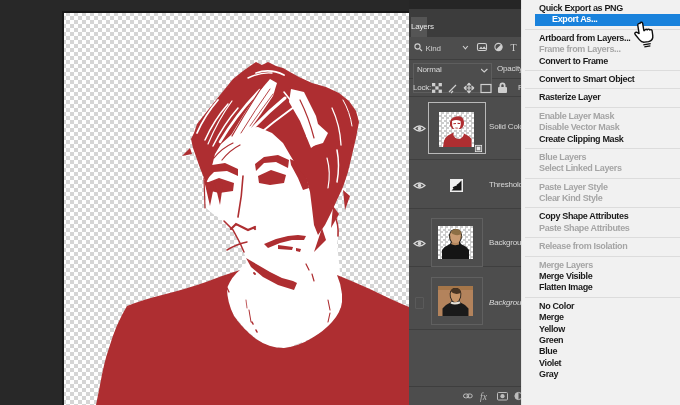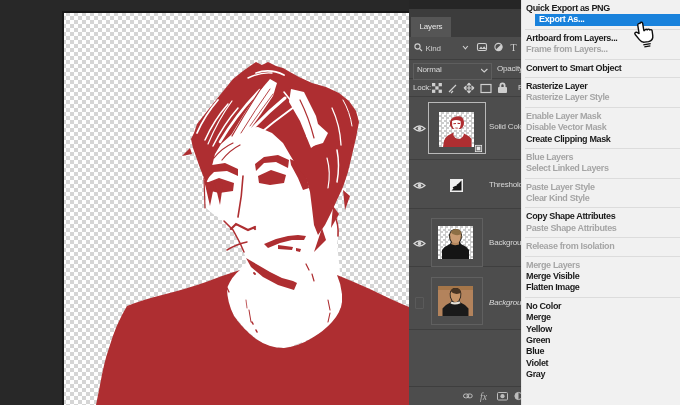--- a/index.html
+++ b/index.html
@@ -11,34 +11,34 @@
   #canvas { position:absolute; left:62px; top:11px; width:347px; height:394px;
     border-left:2px solid #191919; border-top:2px solid #191919;
     background:
       conic-gradient(#d5d5d5 25%, #ffffff 0 50%, #d5d5d5 0 75%, #ffffff 0);
     background-size:8px 8px; background-position:2px 3px; }
 
   
   #panel { position:absolute; left:409px; top:0; width:271px; height:405px; background:#4d4d4d; }
   .topstrip { position:absolute; left:0; top:0; width:100%; height:9px; background:#262626; }
   .tabbar { position:absolute; left:0; top:9px; width:100%; height:28px; background:#3c3c3c; }
-  .tab { position:absolute; left:2px; top:17px; width:40px; height:20px; background:#555;
+  .tab { position:absolute; left:2px; top:17px; width:16px; height:20px; background:#555;
     color:#e8e8e8; font-size:8px; letter-spacing:-0.2px; line-height:20px; text-align:center; }
   .prow { position:absolute; left:0; width:100%; border-bottom:1px solid #3f3f3f; }
   .ptext { color:#d8d8d8; font-size:8px; letter-spacing:-0.2px; }
   .eyewrap { position:absolute; left:4px; }
   .thumbframe { position:absolute; border:1px solid #606060; }
   .checker { background:
       conic-gradient(#cccccc 25%, #ffffff 0 50%, #cccccc 0 75%, #ffffff 0);
     background-size:5px 5px; }
 
   
   #menu { position:absolute; left:521px; top:0; width:159px; height:405px;
     background:#f1f1f1; border-left:1px solid #e4e4e4; padding-top:3px; }
-  .mi { height:11.4px; line-height:11.4px; padding-left:4px; font-size:9px; letter-spacing:-0.35px; font-weight:bold;
+  .mi { height:11.4px; line-height:11.4px; padding-left:17px; font-size:9px; letter-spacing:-0.35px; font-weight:bold;
     color:#1b1b1b; white-space:nowrap; }
   .mi.dis { color:#a5a5a5; }
   .mi.sel { background:#1982dc; color:#fff; margin-left:13px; }
   .msep { height:1px; background:#dcdcdc; margin:3px 0 3px 3px; }
 </style>
 </head>
 <body>
 <div id="stage">
   <div id="canvas"></div>
 
@@ -152,21 +152,21 @@
         </g>
         <g>
           <circle cx="84.5" cy="5" r="3.6" fill="none" stroke="#cfcfcf" stroke-width="1.1"></circle>
           <path d="M81.95,7.55 A3.6,3.6 0 0 0 87.05,2.45 Z" fill="#cfcfcf"></path>
         </g>
         <text x="96.5" y="9" fill="#cfcfcf" font-size="10" font-family="Liberation Serif">T</text>
       </svg>
     </div>
 
     <div class="prow" style="top:60px; height:19px;">
-      <div style="position:absolute;left:4px;top:3px;width:79px;height:17px;border:1px solid #5e5e5e;background:#4d4d4d;">
+      <div style="position:absolute;left:4px;top:3px;width:79px;height:30px;border:1px solid #5e5e5e;background:#4d4d4d;">
         <span class="ptext" style="position:absolute;left:3px;top:1px;">Normal</span>
         <svg style="position:absolute;right:3px;top:4px" width="7" height="5">
             <path d="M0,1 l3.2,3 l3.2,-3" stroke="#cfcfcf" fill="none" stroke-width="1.1"></path>
           </svg>
       </div>
       <span class="ptext" style="position:absolute;left:88px;top:4px;">Opacity</span>
     </div>
 
     <div class="prow" style="top:79px; height:18px;">
       <span class="ptext" style="position:absolute;left:4px;top:4px;">Lock:</span>
@@ -273,25 +273,25 @@
       </svg>
     </div>
   </div>
 
   <div id="menu">
     <div class="mi">Quick Export as PNG</div>
     <div class="mi sel">Export As...</div>
     <div class="msep"></div>
     <div class="mi">Artboard from Layers...</div>
     <div class="mi dis">Frame from Layers...</div>
+    <div class="mi">Convert to Frame</div>
     <div class="msep"></div>
     <div class="mi">Convert to Smart Object</div>
     <div class="msep"></div>
     <div class="mi">Rasterize Layer</div>
-    <div class="mi dis">Rasterize Layer Style</div>
     <div class="msep"></div>
     <div class="mi dis">Enable Layer Mask</div>
     <div class="mi dis">Disable Vector Mask</div>
     <div class="mi">Create Clipping Mask</div>
     <div class="msep"></div>
     <div class="mi dis">Blue Layers</div>
     <div class="mi dis">Select Linked Layers</div>
     <div class="msep"></div>
     <div class="mi dis">Paste Layer Style</div>
     <div class="mi dis">Clear Kind Style</div>

